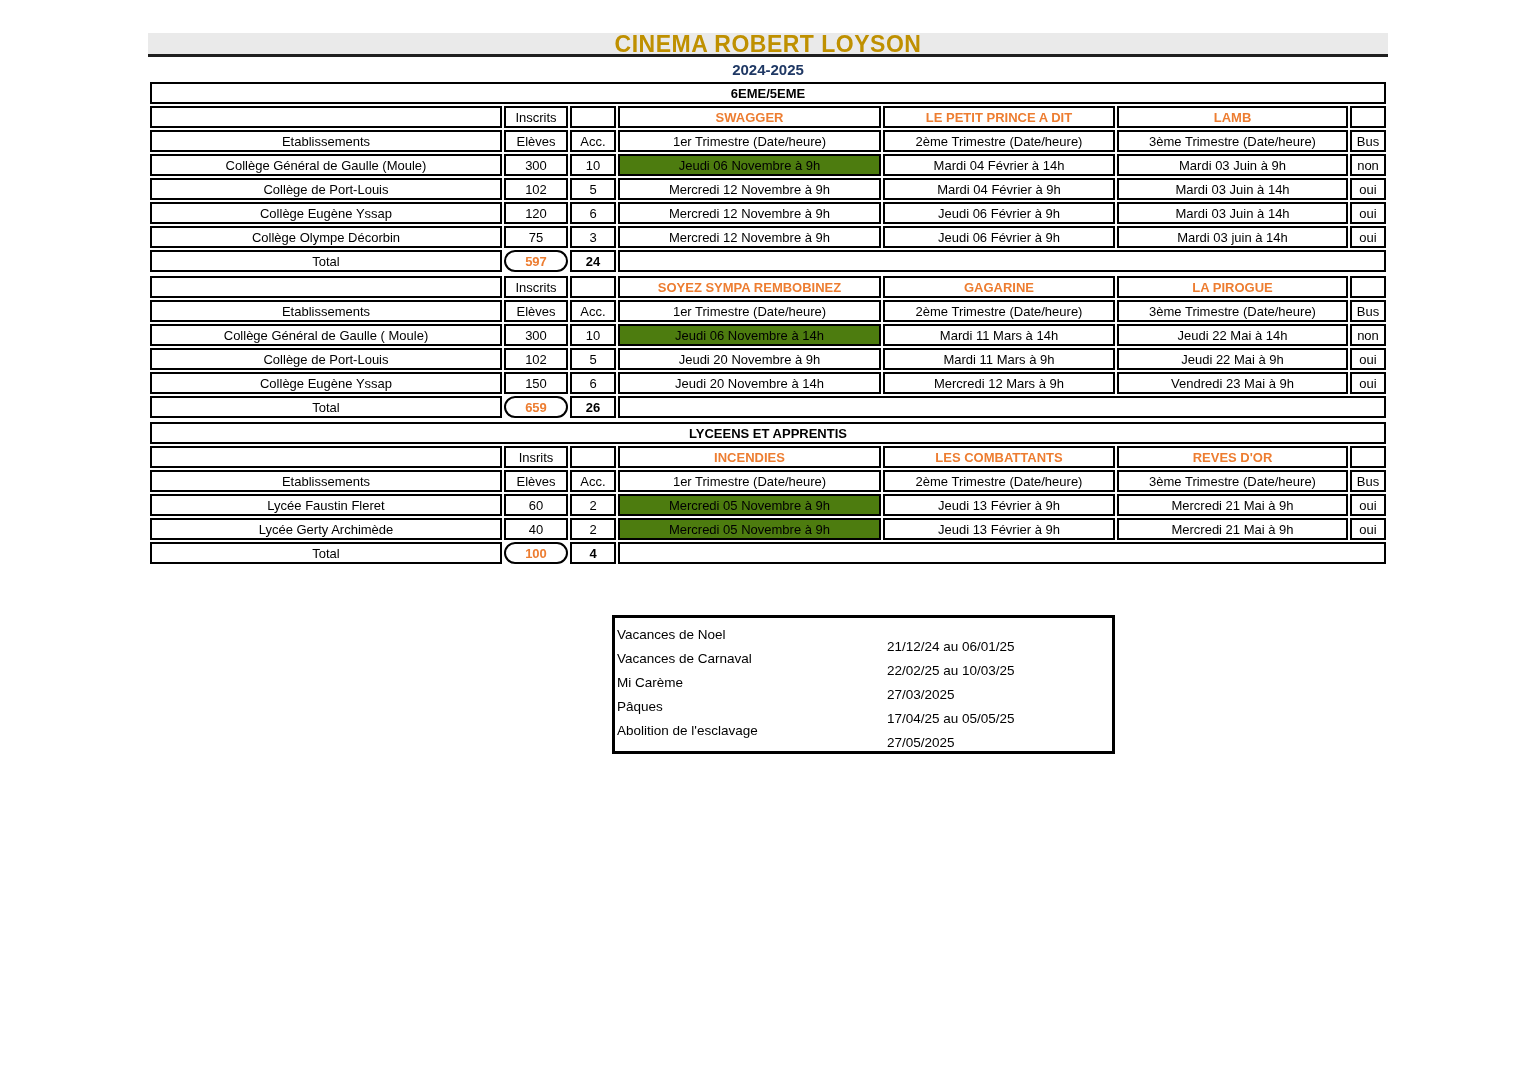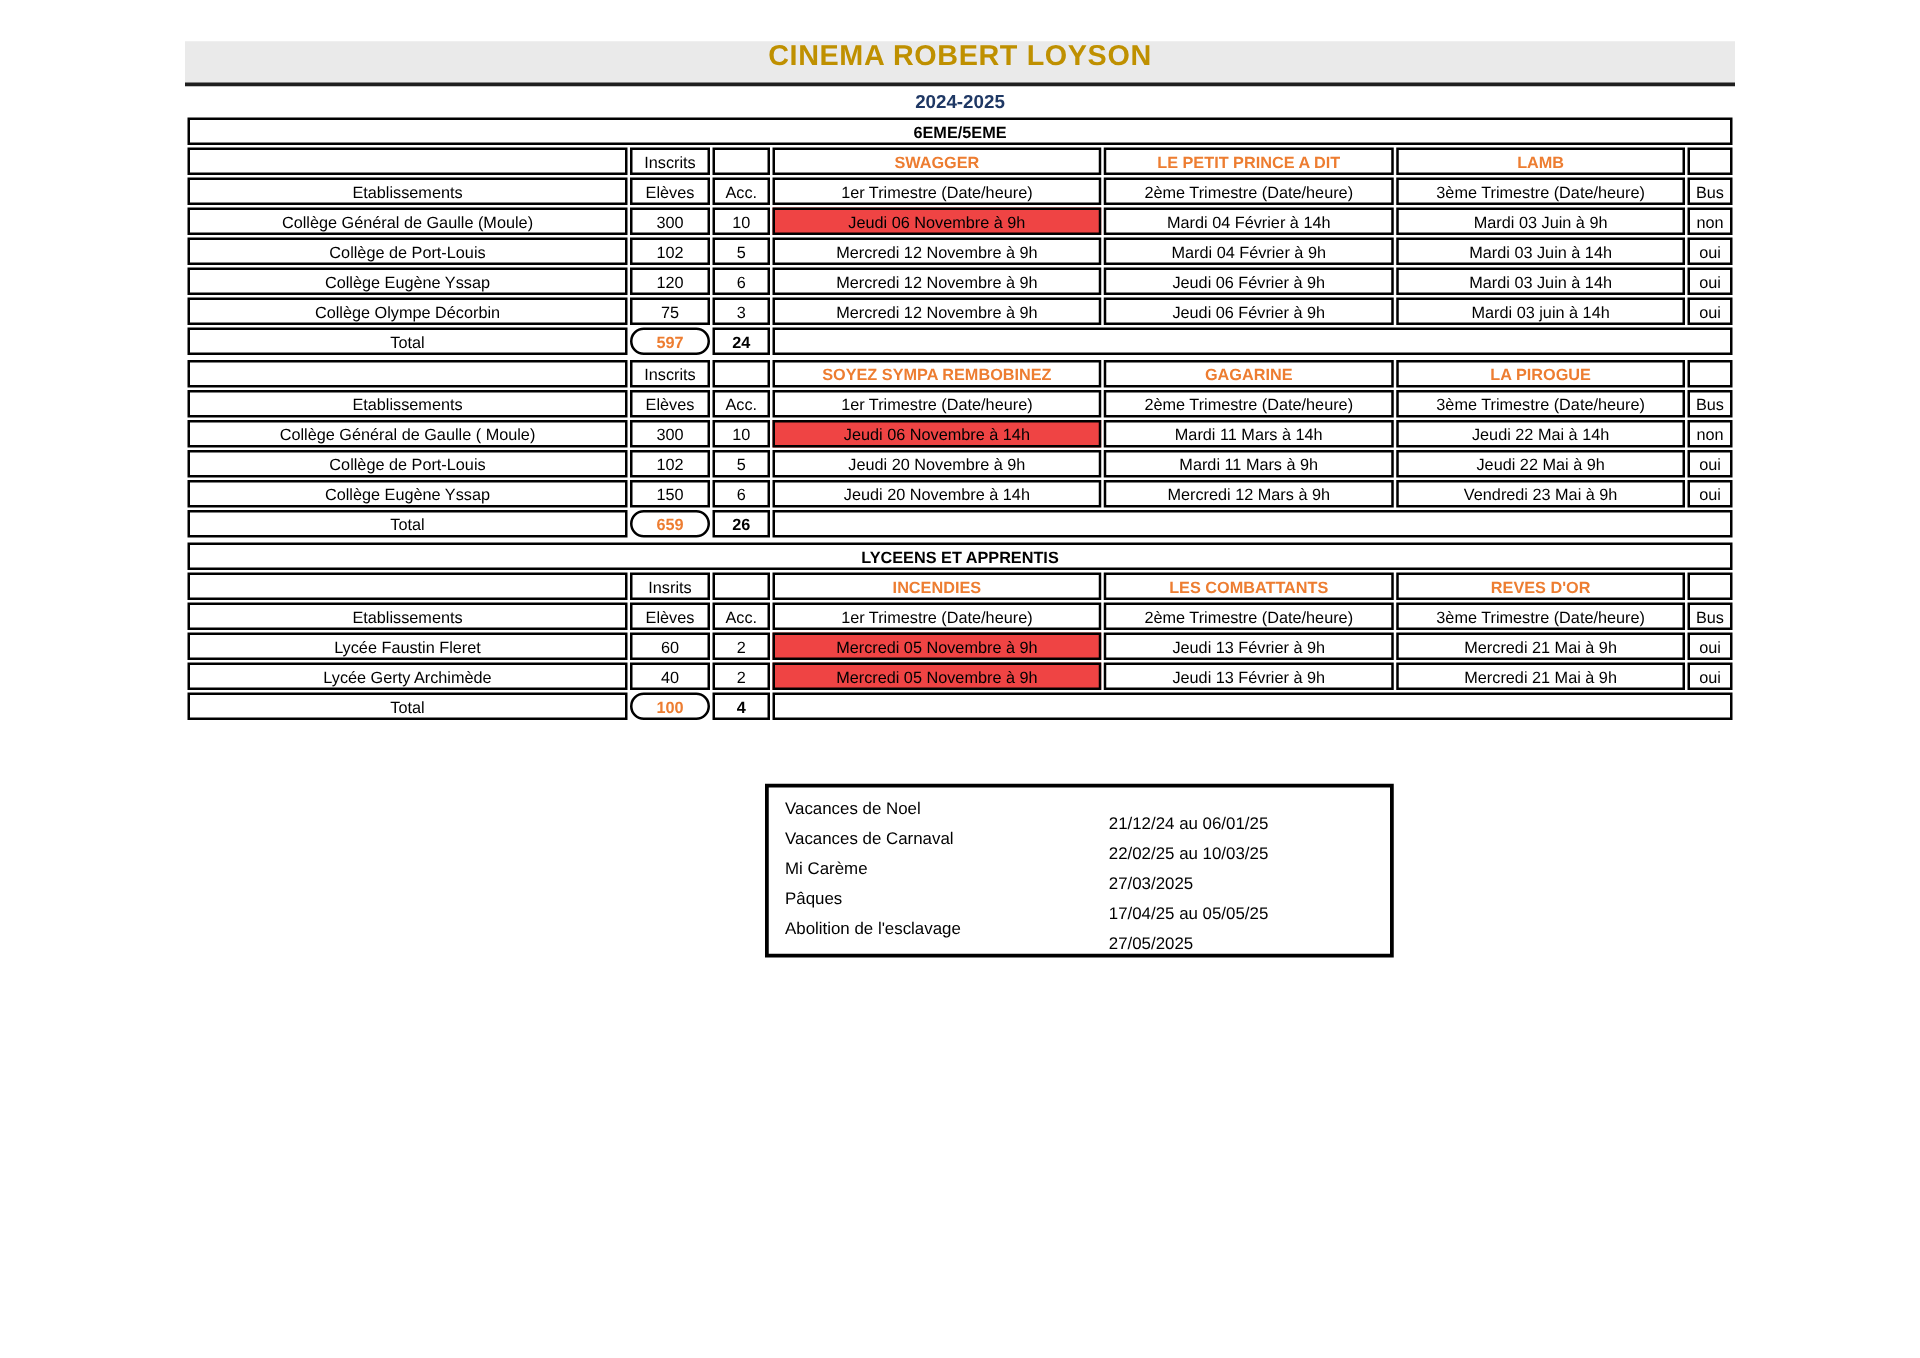--- a/index.html
+++ b/index.html
@@ -9,21 +9,21 @@
     font-family:"Liberation Sans", sans-serif;
     color:#000;
     position:relative;
   }
   .page {
     position:absolute;
     left:148px; top:33px;
     width:1240px;
   }
   .titlebar {
-    width:100%; height:36px;
+    width:100%; height:24px;
     background:#EAEAEA;
     border-bottom:3px solid #1f1f1f;
     text-align:center;
   }
   .doc-title {
     font-size:23px; font-weight:bold;
     color:#BF9000;
     line-height:22px;
     letter-spacing:0.5px;
   }
@@ -53,37 +53,37 @@
     font-weight:bold;
     font-size:17px;
     height:23px;
   }
   td.film {
     color:#ED7D31;
     font-weight:bold;
     font-size:12.5px;
   }
   td.name { text-align:left; padding-left:4px; }
-  td.hl { background:#ef4444; }
+  td.hl { background:#4d7c0f; }
   td.none { border:none; }
   td.total-eleves { color:#ED7D31; font-weight:bold;border-radius:11px; }
   td.total-acc { font-weight:bold; }
   .holiday-box {
     margin-left:464px;
     margin-top:49px;
     width:503px;
     border:3px solid #000;
     padding:5px 0 8px 0;
   }
   .hrow {
     position:relative;
     height:24px; line-height:24px;
     font-size:13.5px;
   }
-  .hlabel { padding-left:13px; }
+  .hlabel { padding-left:2px; }
   .hdate { position:absolute; left:272px; top:12px; }
 </style>
 </head>
 <body>
 
 <div class="page">
 
   <div class="titlebar">
     <span class="doc-title">CINEMA ROBERT LOYSON</span>
   </div>

